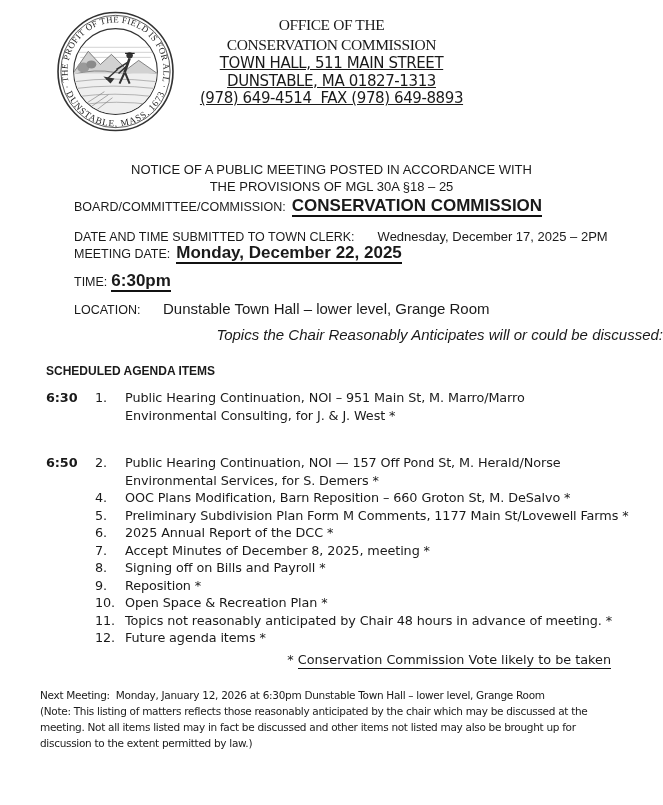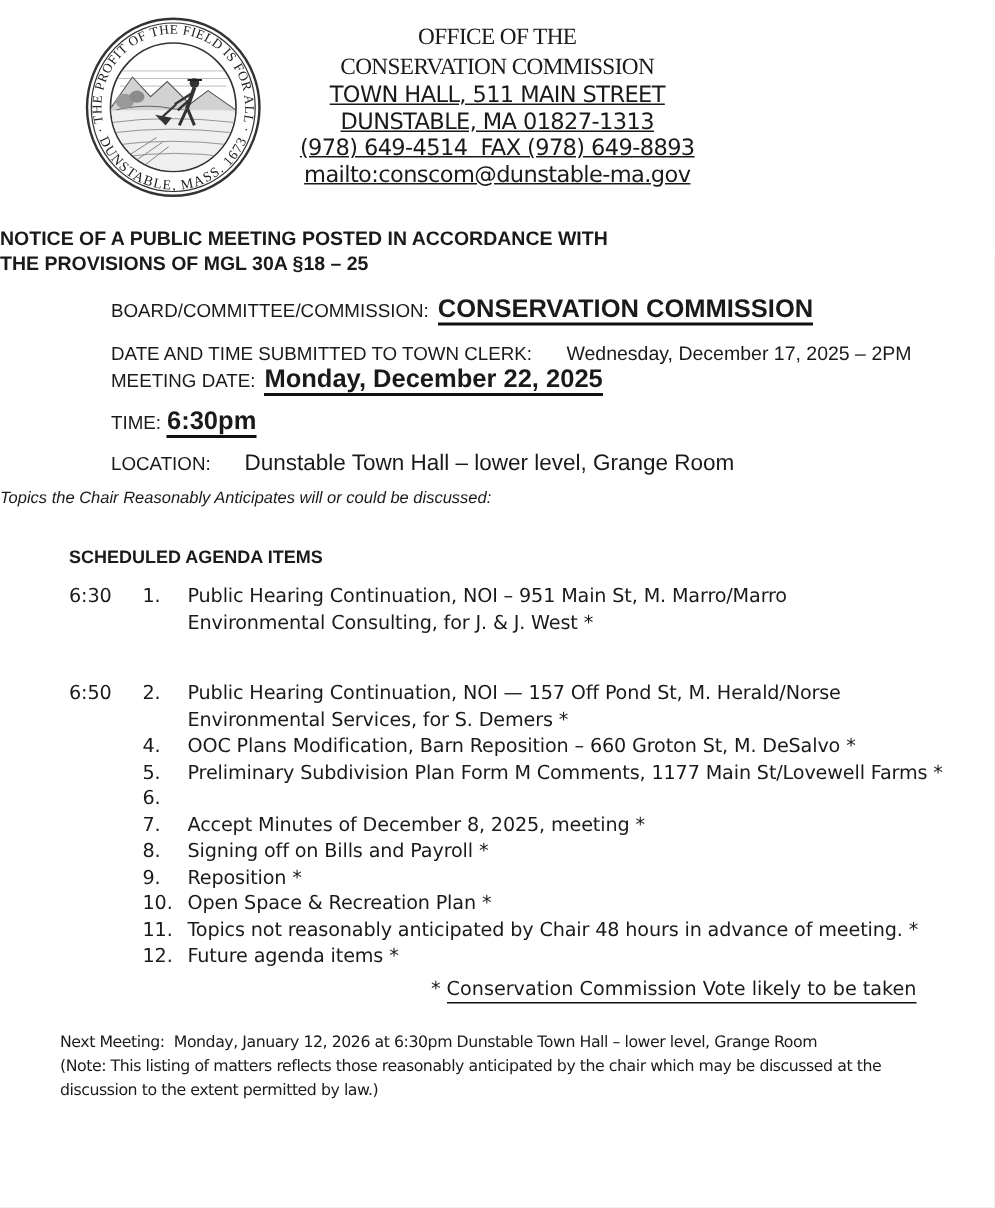--- a/index.html
+++ b/index.html
@@ -16,42 +16,42 @@
   #seal svg {overflow:visible;}
   .seal-text {font-family:"Liberation Serif", serif; fill:#222;}
 
   
   .letterhead {left:0; top:15px; width:100%; text-align:center;
     font-family:"DejaVu Sans", sans-serif; letter-spacing:-0.4px;}
   .lh-big  {font-size:15.5px; line-height:20px;font-family:Liberation Serif, serif;}
   .lh-small{font-size:15px; line-height:17.5px;text-decoration:underline;}
 
   
-  .notice {left:0; top:150px; width:100%; 
-    font-weight:bold; font-size:13px; line-height:17px;}
+  .notice {left:0; top:161px; width:100%; text-align:center;
+    font-weight:normal; font-size:13px; line-height:17px;}
 
   
   .inforow {left:46px; white-space:nowrap;}
   .lbl {font-size:12.5px;margin-left:28px;}
   .val-big {font-weight:bold; font-size:17px; border-bottom:2px solid #111;
     margin-left:6px; padding-bottom:0px; display:inline-block; line-height:19px;}
   .val-plain {font-size:13px; margin-left:23px;}
   .val-loc {font-size:15px; margin-left:19px;}
   .lbl-loc {display:inline-block; width:70px;}
-  .topics {left:0; top:326px; width:100%; text-align:left;
-    font-style:italic; font-size:11px;}
+  .topics {left:0; top:326px; width:100%; text-align:right;
+    font-style:italic; font-size:15px;}
 
   
   .agenda-heading {left:46px; top:364px; font-weight:bold; font-size:12px;}
   .agenda-list {left:46px; top:389px; right:0;
     font-family:"DejaVu Sans", sans-serif; font-size:12.8px;
     letter-spacing:-0.1px; line-height:17.5px;}
   .agenda-row {display:flex; align-items:flex-start;}
   .agenda-row.gap-above {margin-top:30px;}
-  .col-time {width:49px; font-weight:normal; flex:none;}
+  .col-time {width:49px; font-weight:bold; flex:none;}
   .col-num  {width:30px; flex:none;}
   .col-text {flex:1; min-width:0; max-width:540px;}
   .line:empty {display:none;}
 
   .vote {top:652px; right:52px; font-family:"DejaVu Sans", sans-serif;
     font-size:12.8px;}
   .vote-underline {border-bottom:1.5px solid #111; padding-bottom:1px; margin-left:4px;}
 
   
   .footer {left:40px; top:687px; width:600px;
@@ -100,21 +100,20 @@
       </text>
     </svg>
   </div>
 
   <div class="abs letterhead">
     <div class="lh-big">OFFICE OF THE</div>
     <div class="lh-big">CONSERVATION COMMISSION</div>
     <div class="lh-small">TOWN HALL, 511 MAIN STREET</div>
     <div class="lh-small">DUNSTABLE, MA 01827-1313</div>
     <div class="lh-small pre">(978) 649-4514  FAX (978) 649-8893</div>
-    <div class="lh-small">mailto:conscom@dunstable-ma.gov</div>
   </div>
 
   <div class="abs notice">
     <div>NOTICE OF A PUBLIC MEETING POSTED IN ACCORDANCE WITH</div>
     <div>THE PROVISIONS OF MGL 30A §18 – 25</div>
   </div>
 
   <div class="abs inforow" style="top:196px;">
     <span class="lbl">BOARD/COMMITTEE/COMMISSION:</span><span class="val-big">CONSERVATION COMMISSION</span>
   </div>
@@ -171,20 +170,23 @@
       <div class="col-time"></div>
       <div class="col-num">5.</div>
       <div class="col-text">
         <div class="line">Preliminary Subdivision Plan Form M Comments, 1177 Main St/Lovewell Farms *</div>
       </div>
     </div>
 
     <div class="agenda-row">
       <div class="col-time"></div>
       <div class="col-num">6.</div>
+      <div class="col-text">
+        <div class="line">2025 Annual Report of the DCC *</div>
+      </div>
     </div>
 
     <div class="agenda-row">
       <div class="col-time"></div>
       <div class="col-num">7.</div>
       <div class="col-text">
         <div class="line">Accept Minutes of December 8, 2025, meeting *</div>
       </div>
     </div>
 
@@ -230,16 +232,17 @@
 
   </div>
 
   <div class="abs vote">
     <span>*</span><span class="vote-underline">Conservation Commission Vote likely to be taken</span>
   </div>
 
   <div class="abs footer">
     <div class="pre">Next Meeting:  Monday, January 12, 2026 at 6:30pm Dunstable Town Hall – lower level, Grange Room</div>
     <div>(Note: This listing of matters reflects those reasonably anticipated by the chair which may be discussed at the</div>
+    <div>meeting. Not all items listed may in fact be discussed and other items not listed may also be brought up for</div>
     <div>discussion to the extent permitted by law.)</div>
   </div>
 
 </div>
 
 </body></html>

